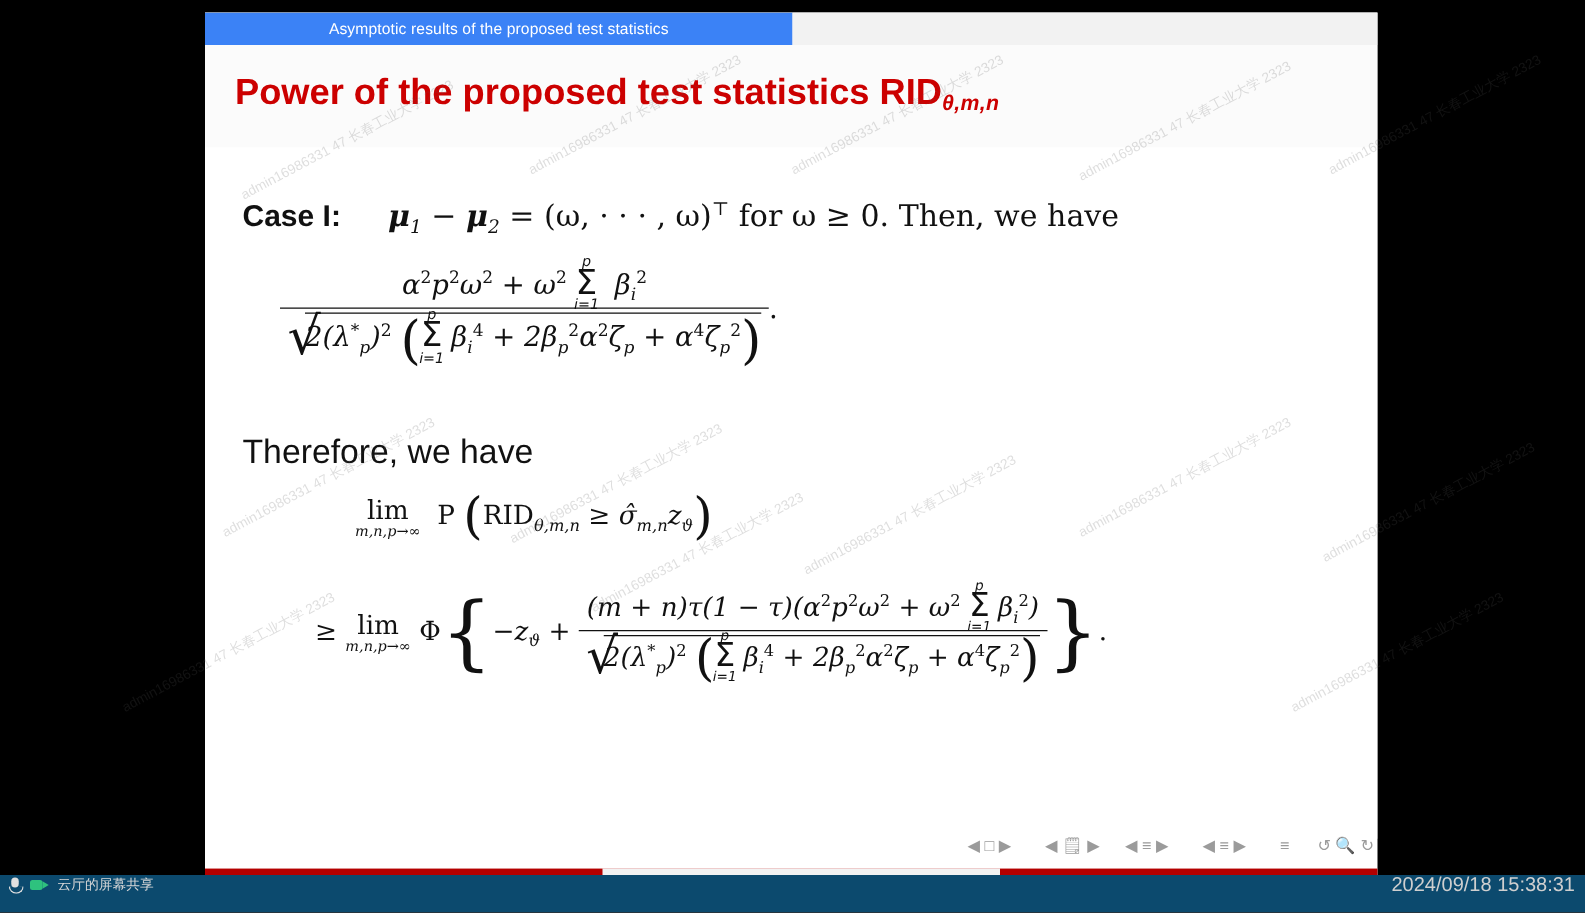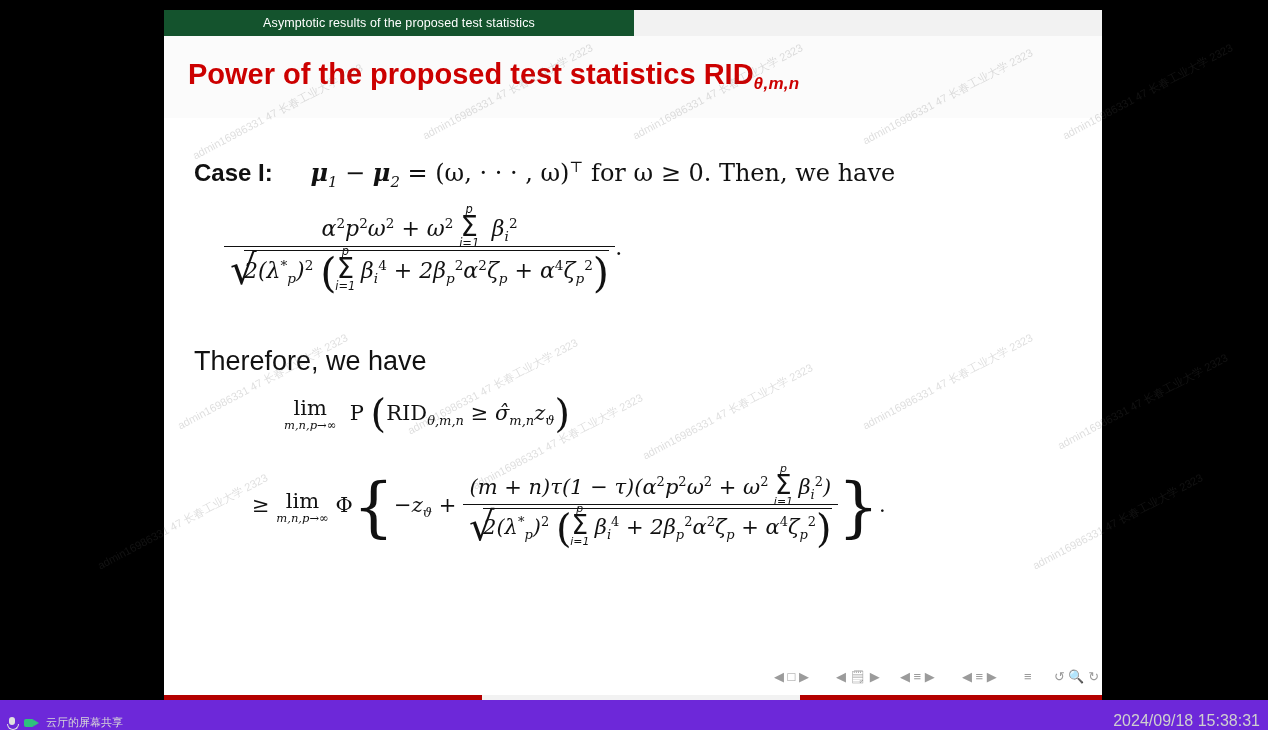--- a/index.html
+++ b/index.html
@@ -37,21 +37,21 @@
     width: 938px;
     height: 26px;
     background: #f2f2f2;
   }
   .headerbar .active-seg {
     position: absolute;
     left: 0;
     top: 0;
     width: 470px;
     height: 26px;
-    background: #14532d;
+    background: #3b82f6;
     color: #ffffff;
     font-size: 12.5px;
     display: flex;
     align-items: center;
     justify-content: center;
     letter-spacing: 0.1px;
   }
   .headerbar .inactive-seg {
     position: absolute;
     left: 470px;
@@ -263,25 +263,25 @@
   .footer .f-date   { left: 636px; width: 194px; background: #b40000; }
   .footer .f-page   { left: 830px; width: 108px; background: #b40000; }
 
   
   .taskbar {
     position: absolute;
     left: 0;
     bottom: 0;
     width: 1268px;
     height: 30px;
-    background: #6d28d9;
+    background: #0c4a6e;
     color: #d8d8d8;
     font-size: 11px;
     display: flex;
-    align-items: flex-end;
+    align-items: flex-start;
   }
   .taskbar .tb-left {
     display: flex;
     align-items: center;
     gap: 6px;
     margin-left: 6px;
   }
   .taskbar .tb-right {
     position: absolute;
     right: 8px;

